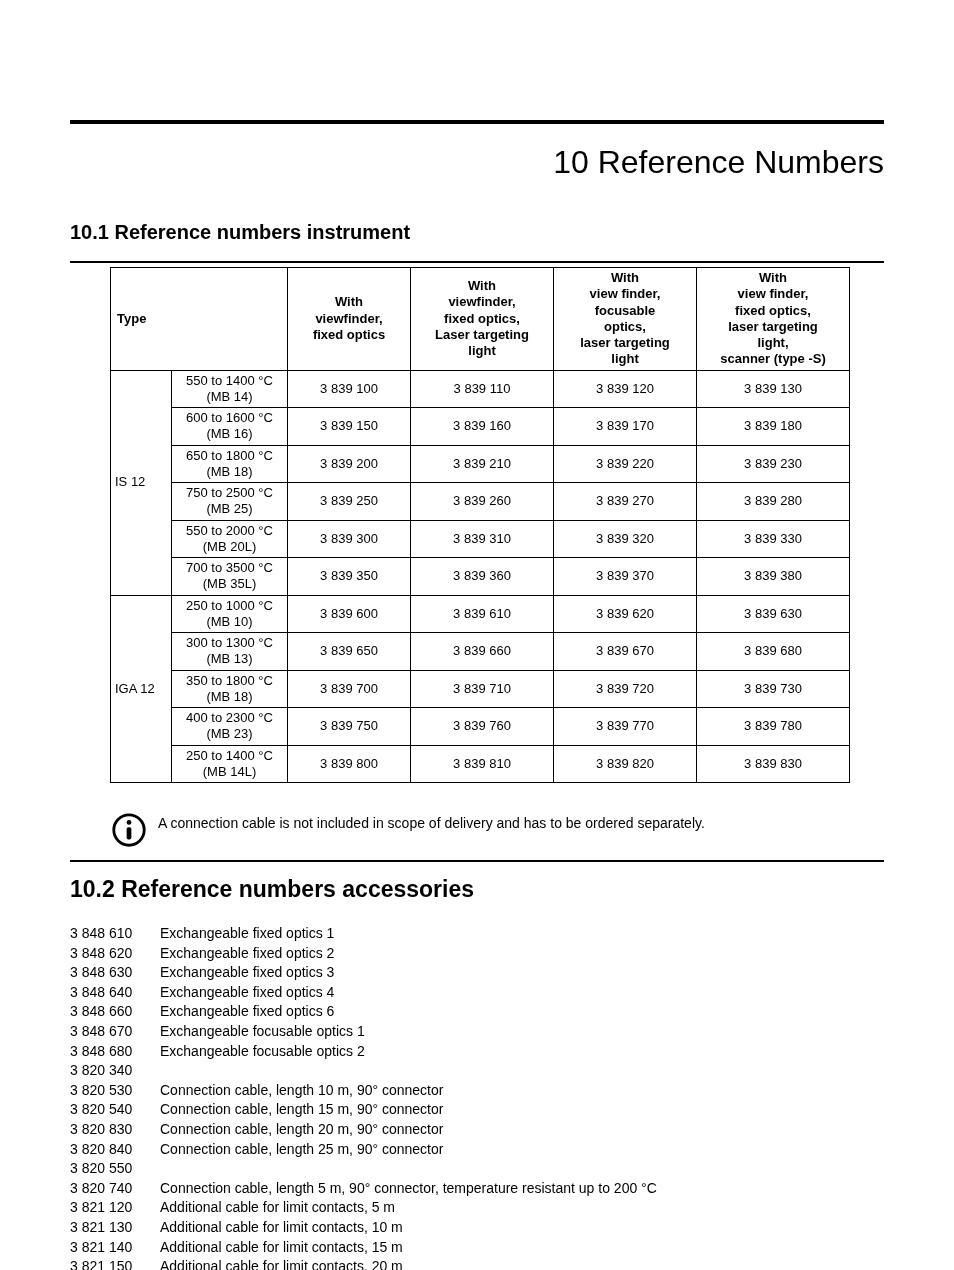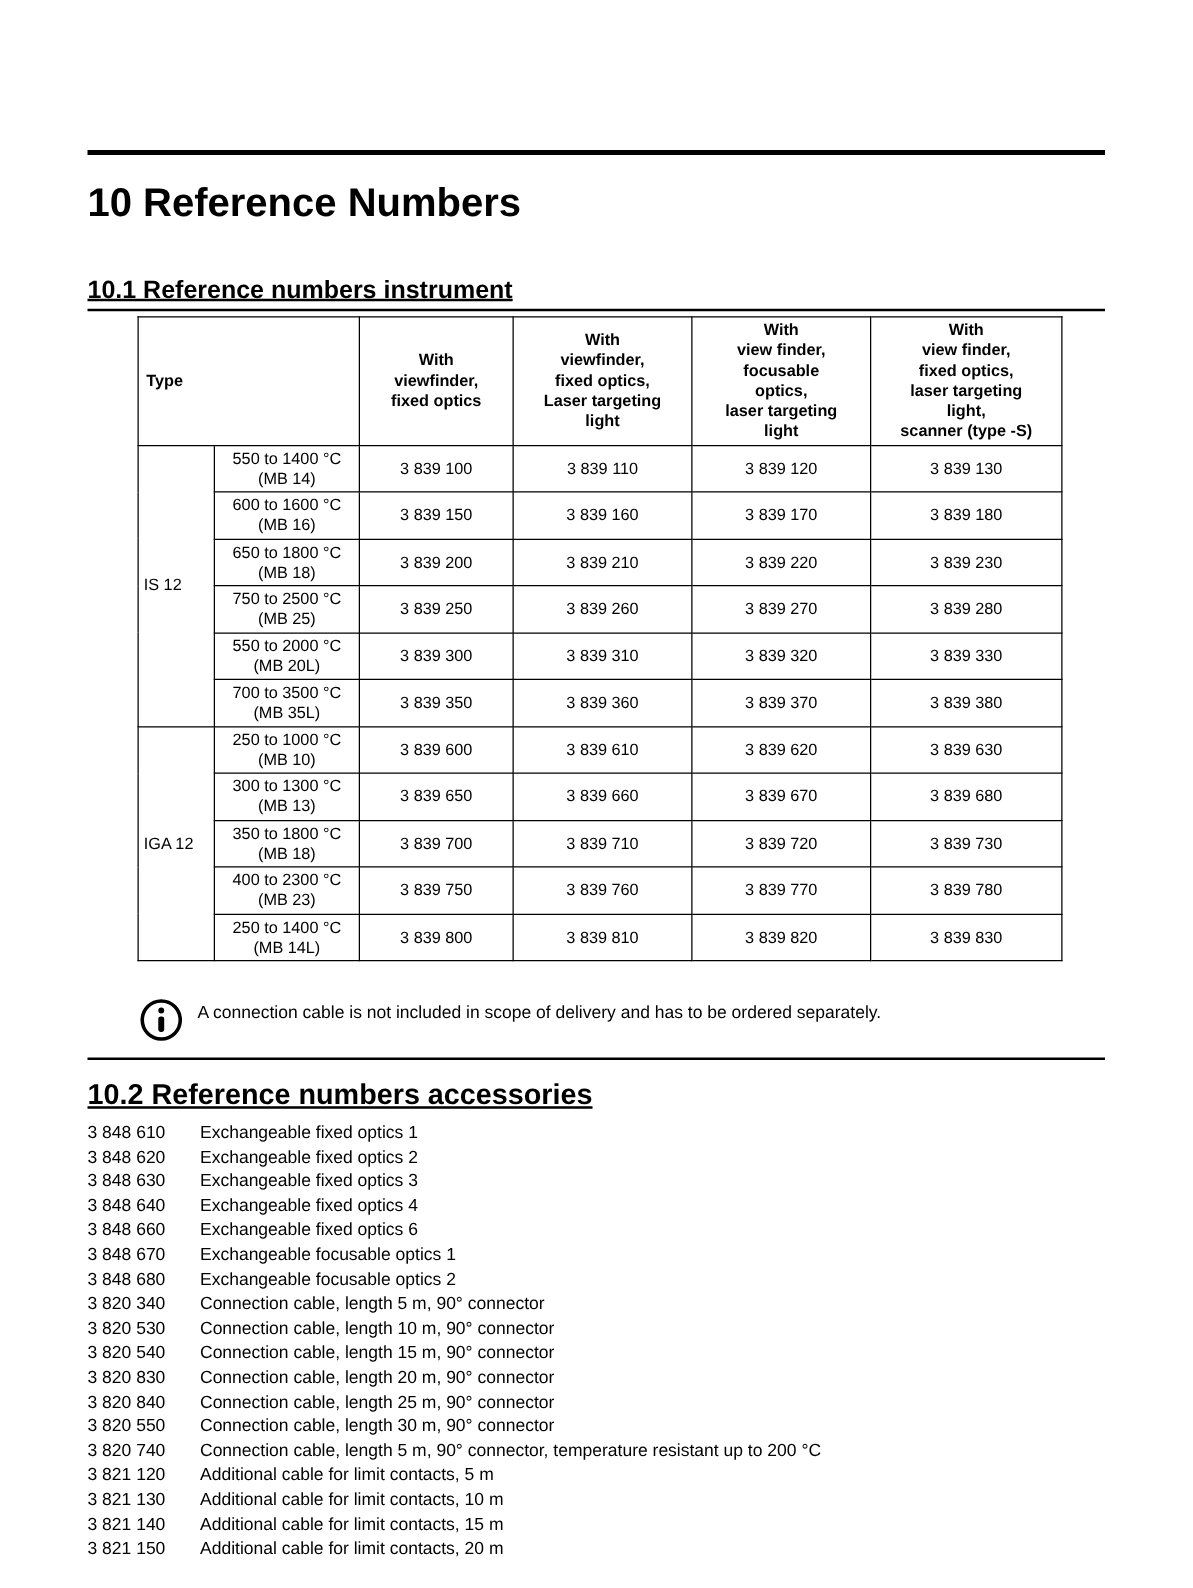--- a/index.html
+++ b/index.html
@@ -15,30 +15,30 @@
     box-sizing: border-box;
     padding: 60px 70px 30px 70px;
   }
   .top-rule {
     border: none;
     border-top: 4px solid #000;
     margin: 60px 0 20px 0;
   }
   h1 {
     font-size: 32px;
-    font-weight: 700;
+    font-weight: 400;
     margin: 0 0 40px 0;
+    text-align: right;
   }
   h2 {
     font-size: 20px;
     font-weight: 800;
     margin: 0 0 4px 0;
     border-bottom: 2px solid #000;
-    padding-bottom: 3px;
-    text-decoration: underline;
+    padding-bottom: 17px;
   }
   h2.sec2 {
     font-size: 23px;
     margin-top: 8px;
     border-bottom: none;
   }
   
   table.ref {
     border-collapse: collapse;
     width: 740px;
@@ -264,41 +264,39 @@
       <div class="acc-row">
         <div class="acc-code">3 848 670</div>
         <div>Exchangeable focusable optics 1</div>
       </div>
       <div class="acc-row">
         <div class="acc-code">3 848 680</div>
         <div>Exchangeable focusable optics 2</div>
       </div>
       <div class="acc-row">
         <div class="acc-code">3 820 340</div>
-        <div>Connection cable, length 5 m, 90° connector</div>
       </div>
       <div class="acc-row">
         <div class="acc-code">3 820 530</div>
         <div>Connection cable, length 10 m, 90° connector</div>
       </div>
       <div class="acc-row">
         <div class="acc-code">3 820 540</div>
         <div>Connection cable, length 15 m, 90° connector</div>
       </div>
       <div class="acc-row">
         <div class="acc-code">3 820 830</div>
         <div>Connection cable, length 20 m, 90° connector</div>
       </div>
       <div class="acc-row">
         <div class="acc-code">3 820 840</div>
         <div>Connection cable, length 25 m, 90° connector</div>
       </div>
       <div class="acc-row">
         <div class="acc-code">3 820 550</div>
-        <div>Connection cable, length 30 m, 90° connector</div>
       </div>
       <div class="acc-row">
         <div class="acc-code">3 820 740</div>
         <div>Connection cable, length 5 m, 90° connector, temperature resistant up to 200 °C</div>
       </div>
       <div class="acc-row">
         <div class="acc-code">3 821 120</div>
         <div>Additional cable for limit contacts, 5 m</div>
       </div>
       <div class="acc-row">

